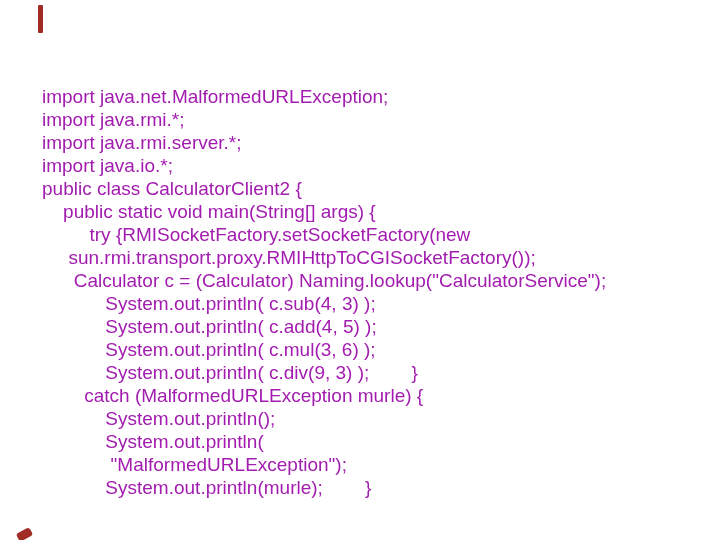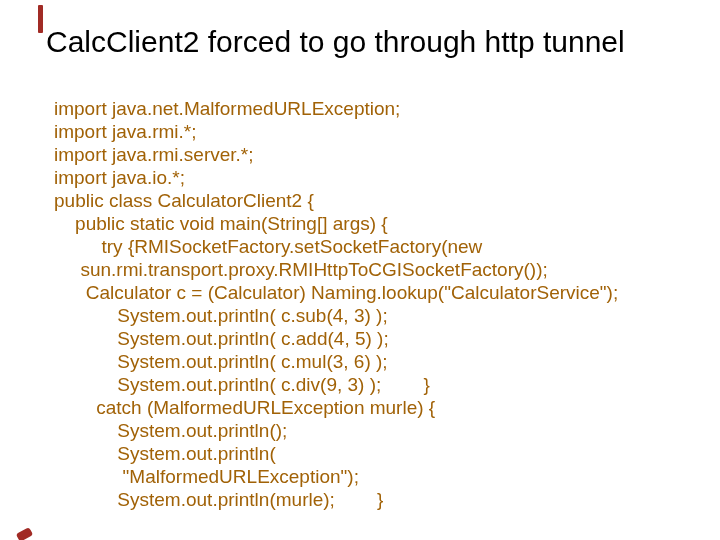--- a/index.html
+++ b/index.html
@@ -21,25 +21,25 @@
     top: 25px;
     font-size: 30px;
     font-weight: 400;
     color: #000000;
     white-space: nowrap;
   }
   .code {
     position: absolute;
     left: 42px;
     top: 85px;
-    margin: 12px;
+    margin: 0;
     font-family: "Liberation Sans", sans-serif;
     font-size: 19px;
     line-height: 23px;
-    color: #a16207;
+    color: #a21caf;
     white-space: pre;
   }
   .corner-mark-top {
     position: absolute;
     left: 38px;
     top: 5px;
     width: 5px;
     height: 28px;
     border-radius: 1px;
   }
@@ -53,21 +53,20 @@
     transform: rotate(-28deg);
   }
 </style>
 </head>
 <body>
 
 <div class="slide">
 
   <div class="corner-mark-top" style="background: rgb(161, 43, 37);"></div>
 
-  <div class="title">CalcClient2 forced to go through http tunnel</div>
 
   <pre class="code">import java.net.MalformedURLException;
 import java.rmi.*;
 import java.rmi.server.*;
 import java.io.*;
 public class CalculatorClient2 {
     public static void main(String[] args) {
          try {RMISocketFactory.setSocketFactory(new
      sun.rmi.transport.proxy.RMIHttpToCGISocketFactory());
       Calculator c = (Calculator) Naming.lookup("CalculatorService");

